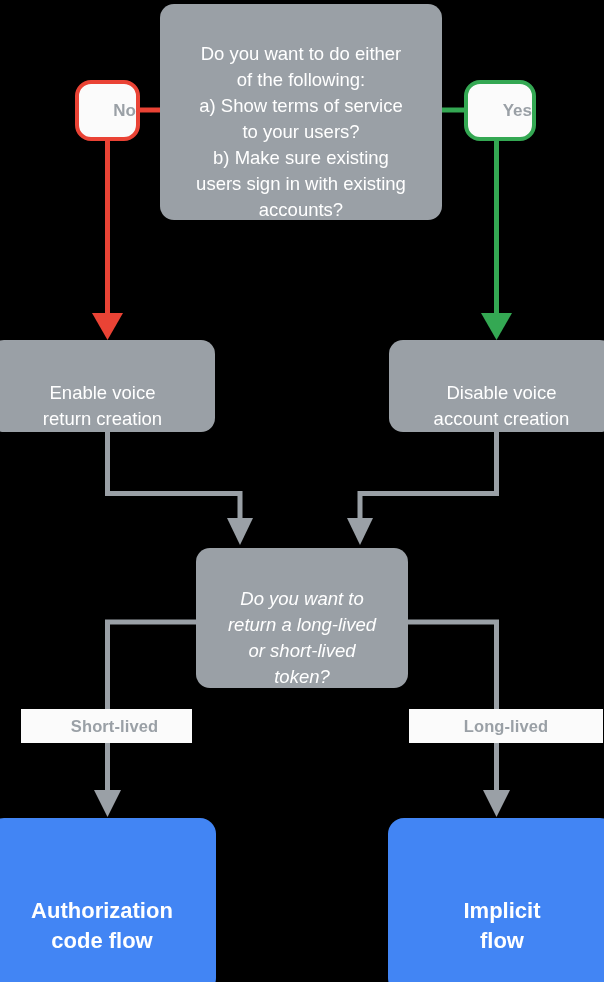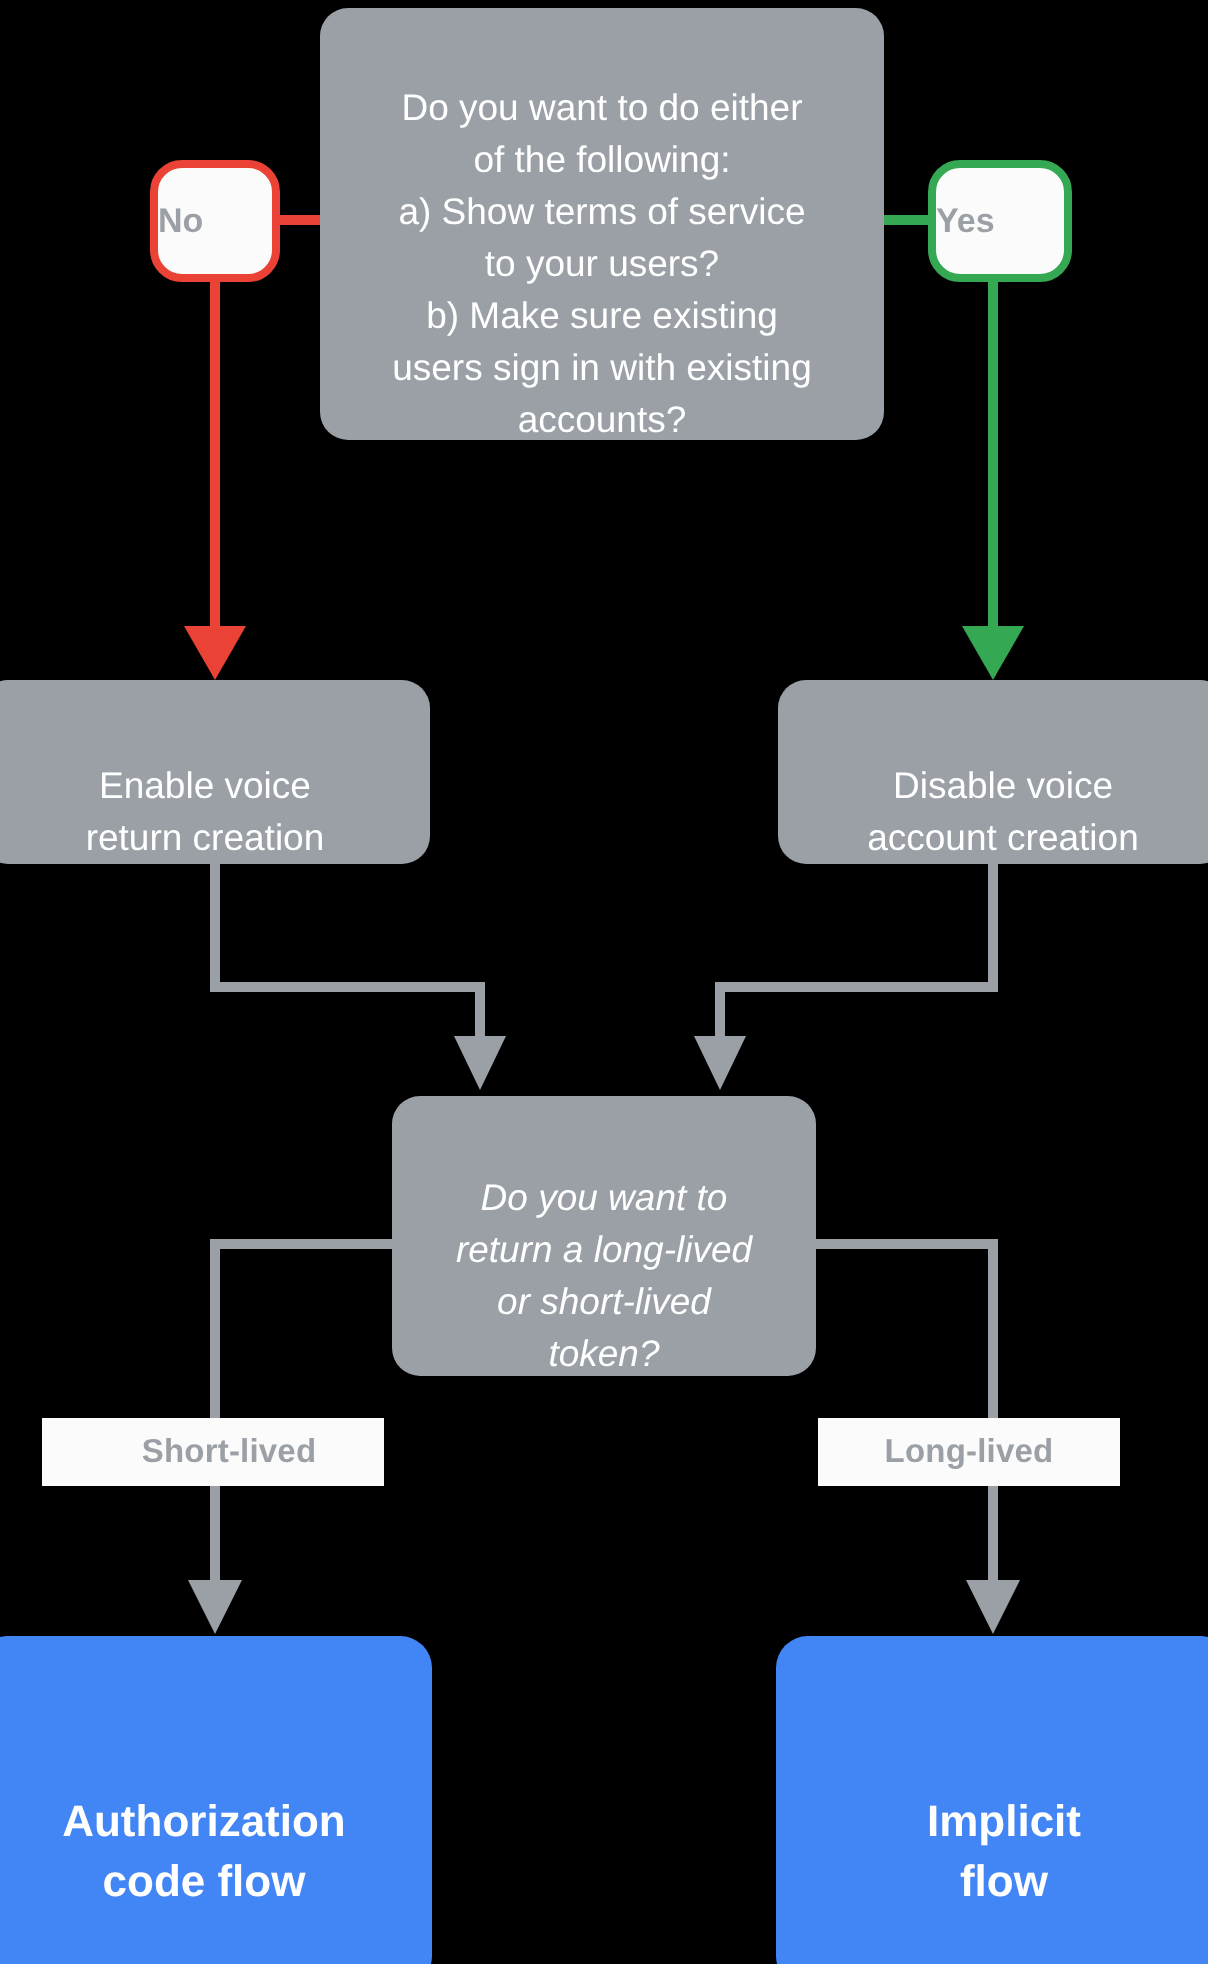--- a/index.html
+++ b/index.html
@@ -37,21 +37,21 @@
     font-size: 22px;
     line-height: 30px;
     font-weight: 700;
     border-radius: 16px;
   }
   .pill {
     position: absolute;
     box-sizing: border-box;
     display: flex;
     align-items: center;
-    justify-content: flex-start;
+    justify-content: flex-end;
     background: #fbfbfb;
     border-radius: 12px;
     font-size: 17px;
     font-weight: 700;
     color: #9aa0a6;
   }
   .pill-red {
     border: 4px solid #ea4335;
     background: #fbfbfb;
     border-radius: 16px;
@@ -172,21 +172,21 @@
     <span class="node-text">Do you want to
 return a long-lived
 or short-lived
 token?</span>
   </div>
 
   <div class="label-box" style="left:21px; top:709px; width:171px; height:34px;padding-left:16px;">
     <span>Short-lived</span>
   </div>
 
-  <div class="label-box" style="left:409px; top:709px; width:151px; height:34px;">
+  <div class="label-box" style="left:409px; top:709px; width:194px; height:34px;">
     <span>Long-lived</span>
   </div>
 
   <div class="node blue-node" style="left:-12px; top:818px; width:228px; height:176px; padding:0 10px;">
     <span class="node-text">Authorization
 code flow</span>
   </div>
 
   <div class="node blue-node" style="left:388px; top:818px; width:228px; height:176px; padding:0 10px;">
     <span class="node-text">Implicit

